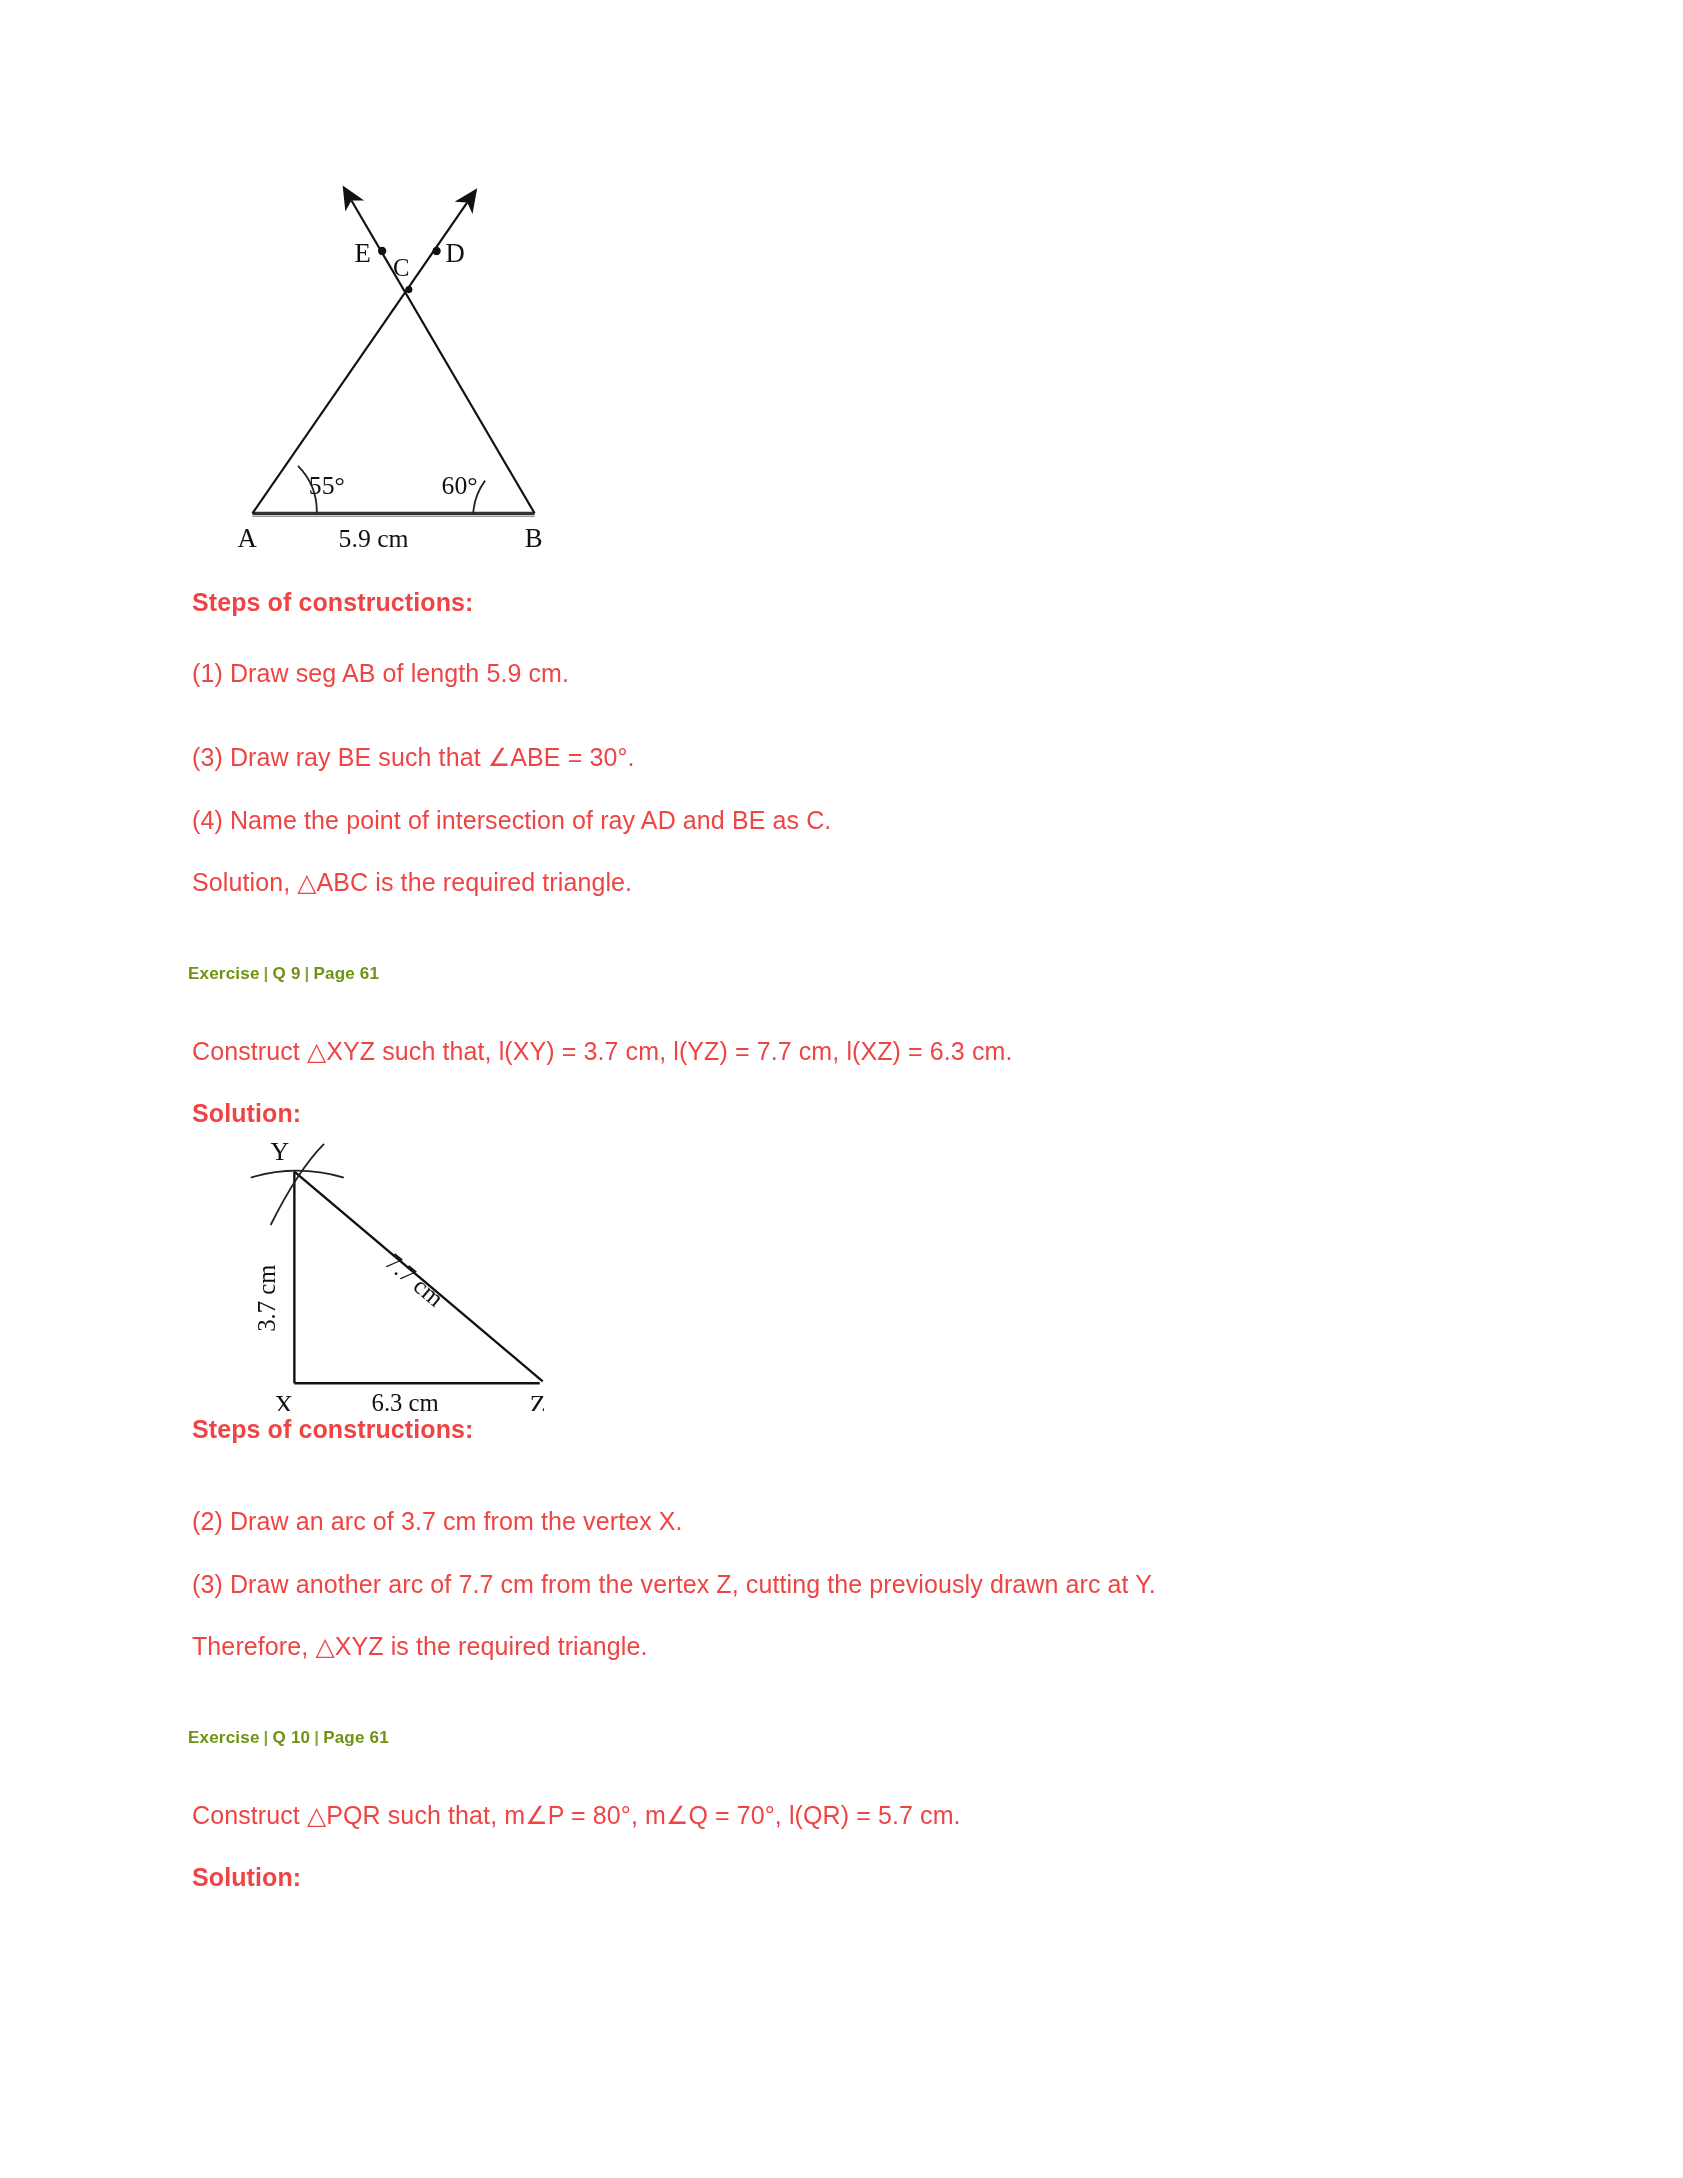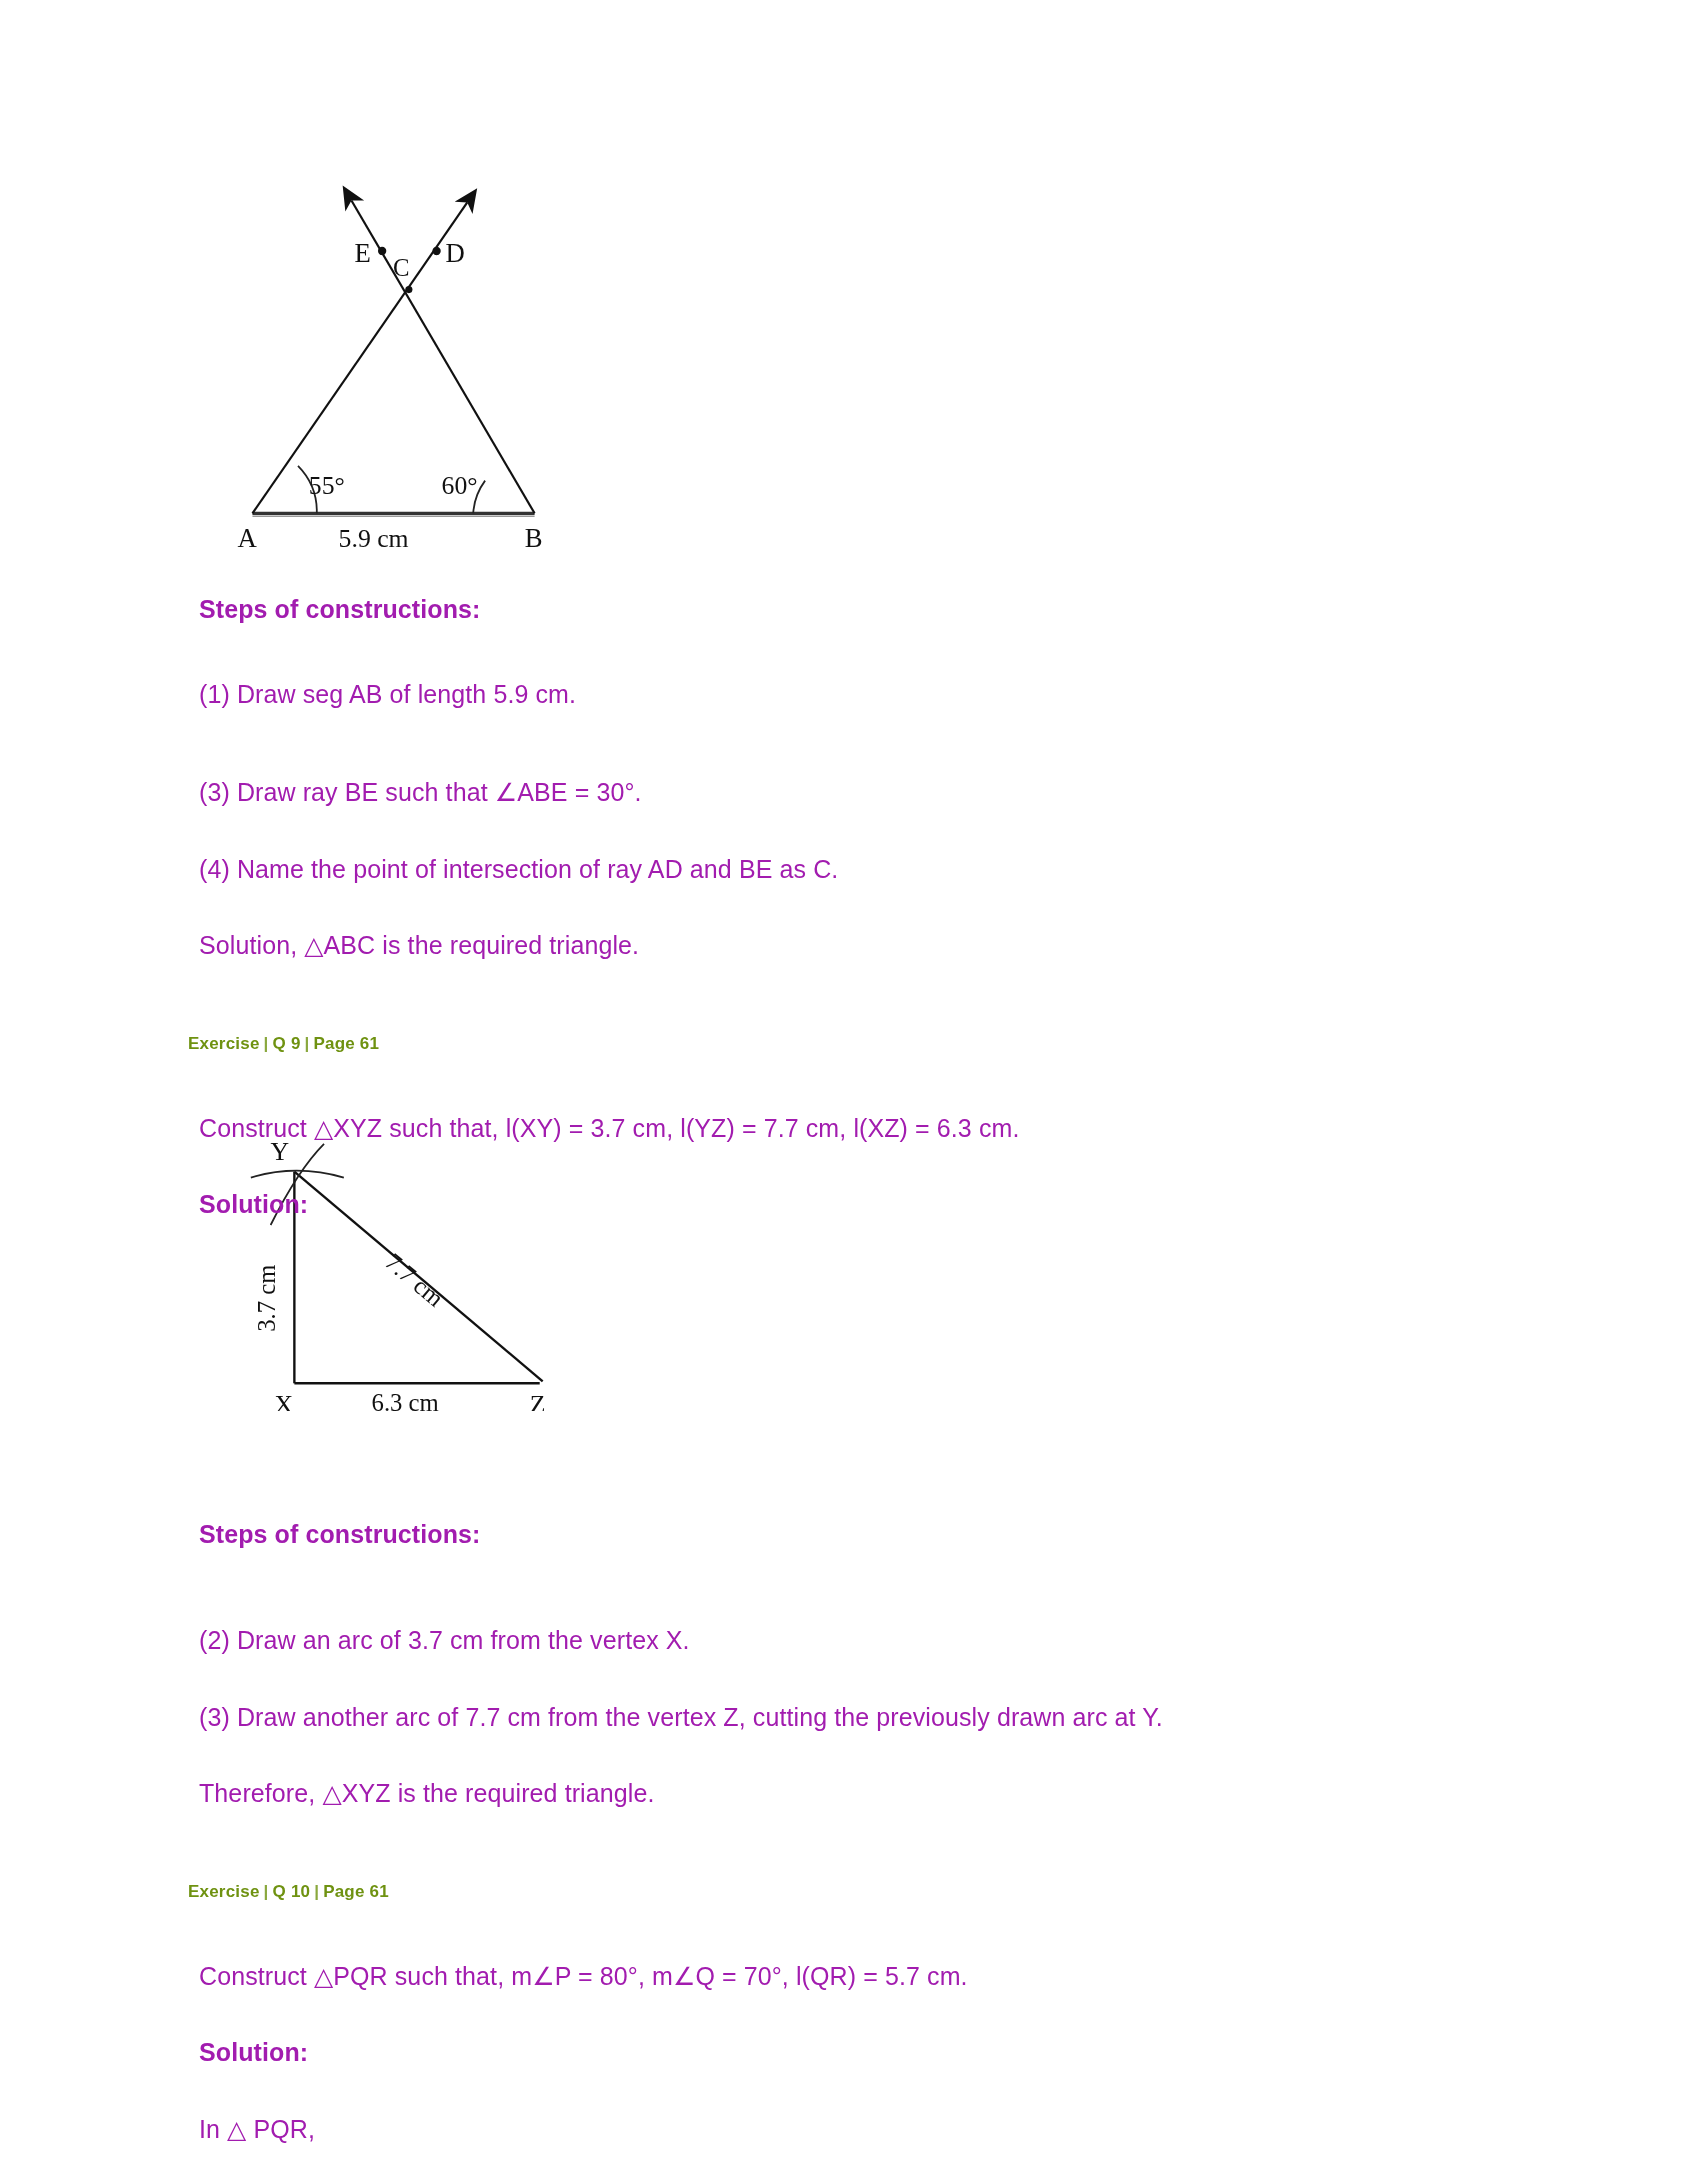--- a/index.html
+++ b/index.html
@@ -26,22 +26,22 @@
     position: absolute;
     left: 188px;
     top: 0;
     width: 1307px;
   }
 
   
   .para {
     font-size: 25px;
     line-height: 1.30;
-    color: #a21caf;
-    margin: 11px;
+    color: #ef4444;
+    margin: 4px;
     letter-spacing: 0.1px;
   }
   .bold {
     font-weight: bold;
   }
   .heading-ex {
     font-size: 17px;
     font-weight: bold;
     color: #6f9211;
     letter-spacing: 0.2px;
@@ -187,17 +187,16 @@
     <p class="heading-ex">
       <span>Exercise</span><span class="sep">|</span><span>Q 10</span><span class="sep">|</span><span>Page 61</span>
     </p>
 
     <div class="spacer-md"></div>
 
     <p class="para">Construct △PQR such that, m∠P = 80°, m∠Q = 70°, l(QR) = 5.7 cm.</p>
     <div class="spacer-sm"></div>
     <p class="para bold">Solution:</p>
     <div class="spacer-sm"></div>
-    <p class="para">In △ PQR,</p>
 
   </div>
 </div>
 
 
 </body></html>

